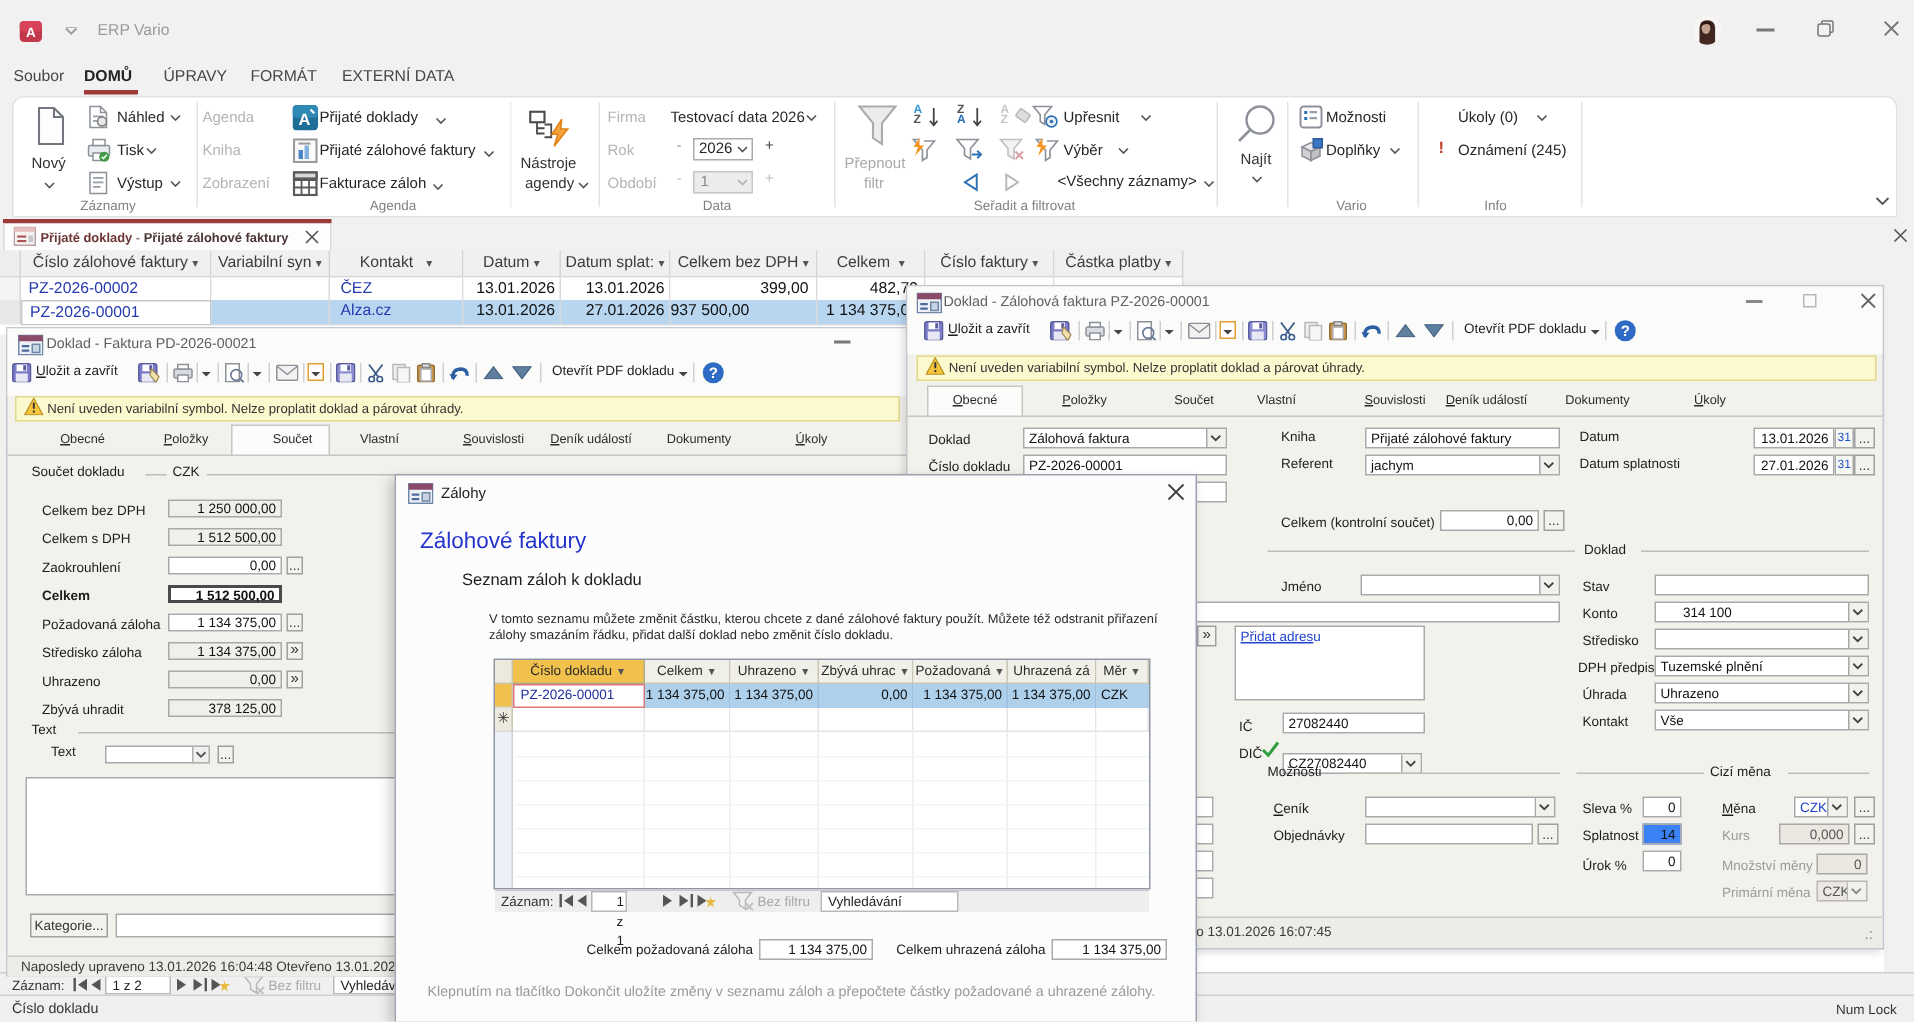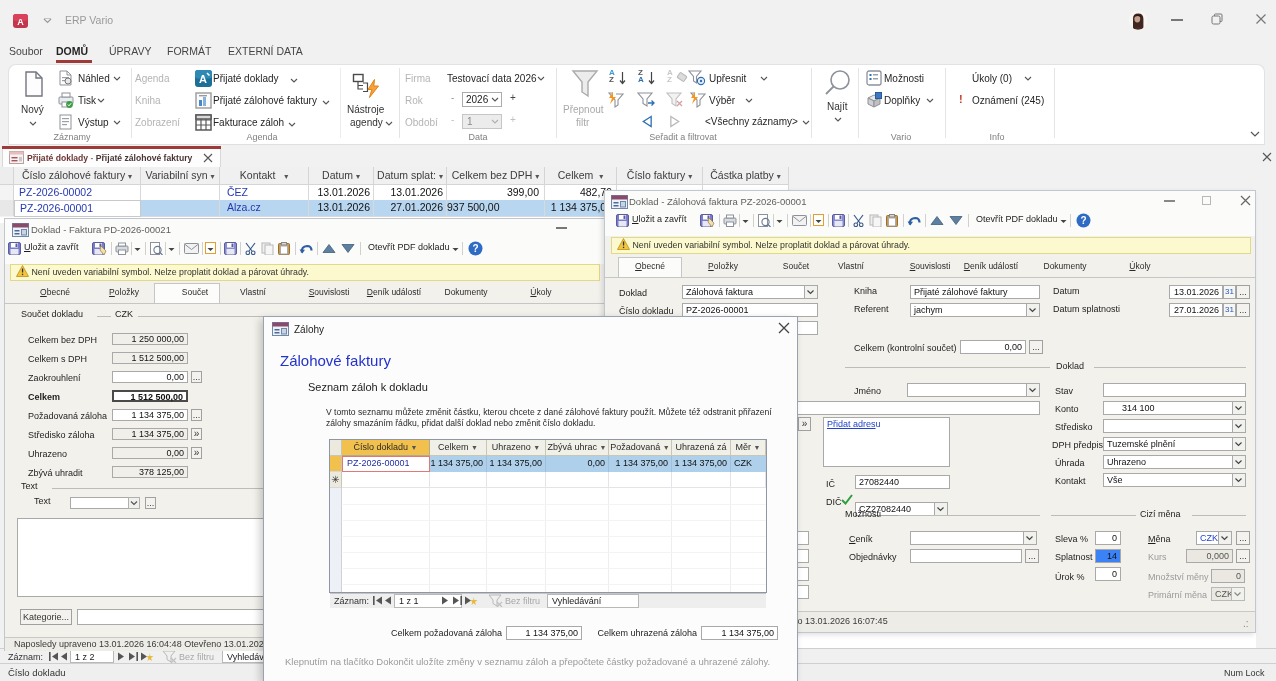--- a/index.html
+++ b/index.html
@@ -851,21 +851,21 @@
 <div class="abs" style="left:343px;top:584px;width:423px;height:1px;background:#f2f3f5"></div>
 <div class="abs" style="left:330px;top:593px;width:436px;height:15px;background:#eeeeee;border-top:1px solid #c5c5c5"></div>
 <div class="txt" style="left:334px;top:596px;font-size:9px;color:#333">Záznam:</div>
 <svg class="abs" style="left:372px;top:596px" width="11" height="9" viewBox="0 0 11 9">
       <rect x="1" y="0" width="1.6" height="9" fill="#555"></rect>
       <path d="M10 0.5 L4 4.5 L10 8.5 Z" fill="#555"></path>
     </svg>
 <svg class="abs" style="left:384px;top:596px" width="8" height="9" viewBox="0 0 8 9">
       <path d="M7 0.5 L1 4.5 L7 8.5 Z" fill="#555"></path>
     </svg>
-<div class="abs" style="left:394px;top:593.5px;width:68px;height:14px;background:#fff;border:1px solid #b8b8b8;font-size:9px;color:#222;line-height:13px;padding-left:4px">1 z 1</div>
+<div class="abs" style="left:394px;top:593.5px;width:24px;height:14px;background:#fff;border:1px solid #b8b8b8;font-size:9px;color:#222;line-height:13px;padding-left:16px">1 z 1</div>
 <svg class="abs" style="left:441px;top:596px" width="8" height="9" viewBox="0 0 8 9">
       <path d="M1 0.5 L7 4.5 L1 8.5 Z" fill="#555"></path>
     </svg>
 <svg class="abs" style="left:452px;top:596px" width="11" height="9" viewBox="0 0 11 9">
       <rect x="8.4" y="0" width="1.6" height="9" fill="#555"></rect>
       <path d="M1 0.5 L7 4.5 L1 8.5 Z" fill="#555"></path>
     </svg>
 <svg class="abs" style="left:464px;top:596px" width="14" height="9" viewBox="0 0 14 9">
       <path d="M1 0.5 L7 4.5 L1 8.5 Z" fill="#555"></path>
       <path d="M9 1 L10.5 4 L13.5 4.2 L11 6 L12 9 L9.5 7.2 L7.5 9 L8.3 6 L6.5 4.2 L9.5 4" fill="#e8b93e"></path>

